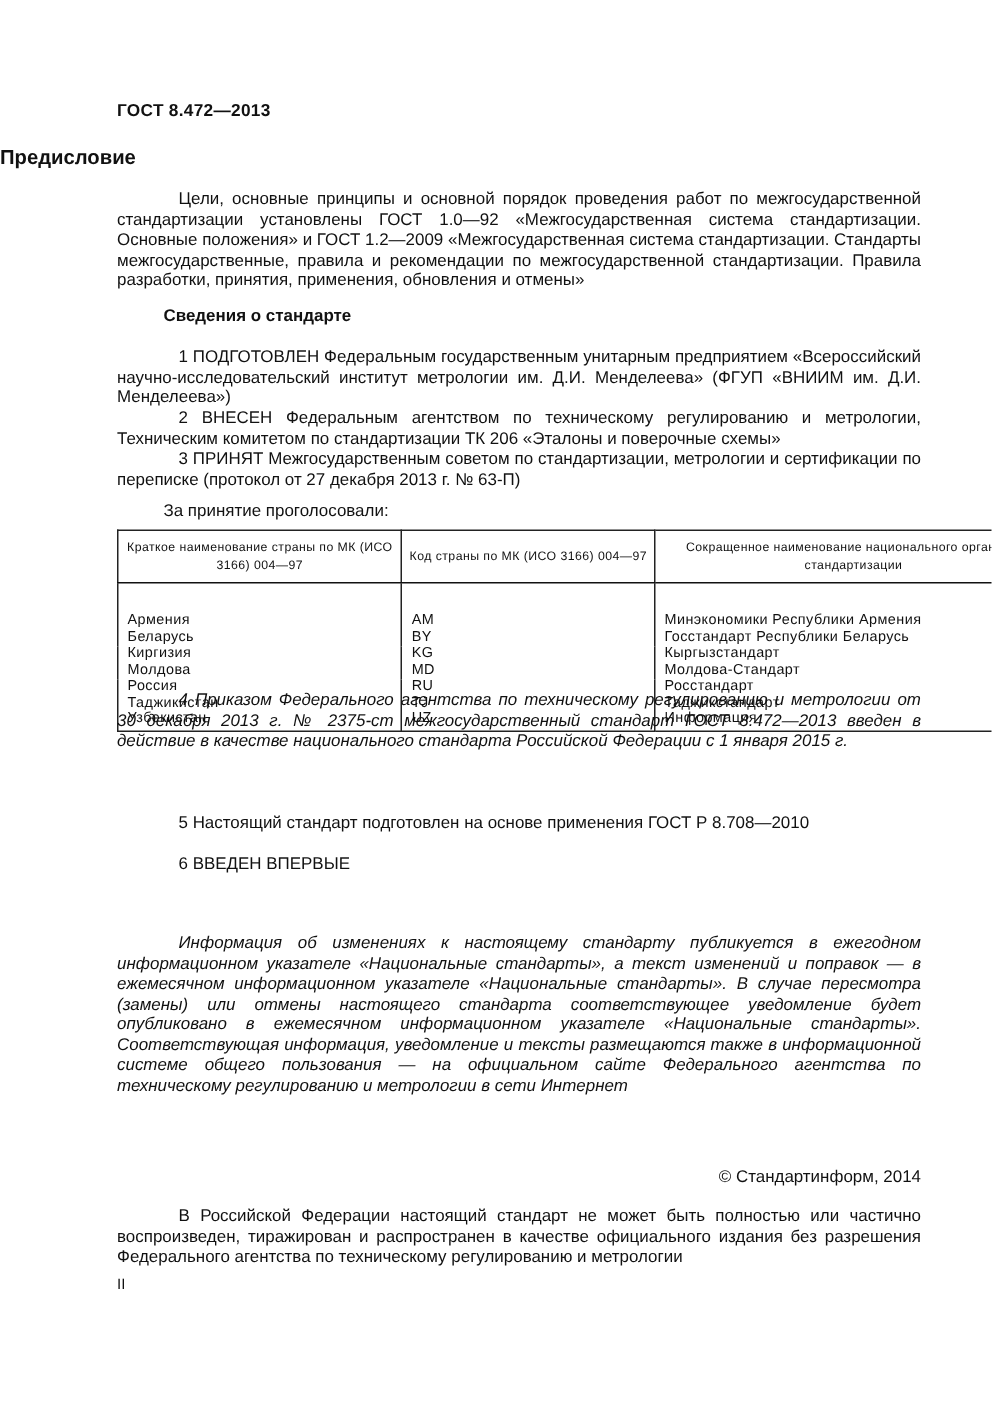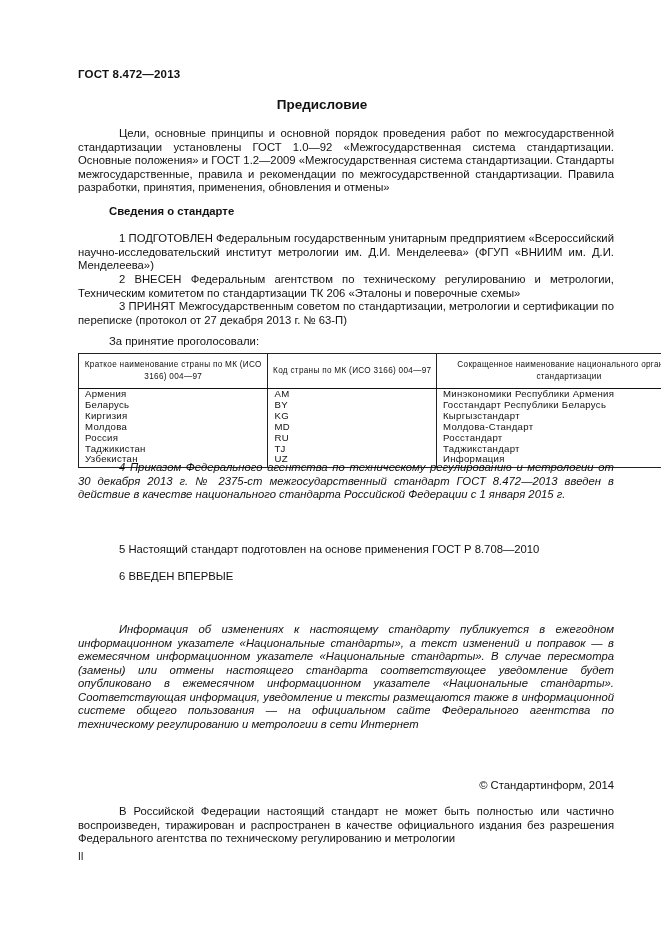--- a/index.html
+++ b/index.html
@@ -3,31 +3,31 @@
 <meta charset="utf-8">
 <style>
   html, body { margin:0; padding:0; background:#ffffff; }
   body { width:661px; height:936px; position:relative; overflow:hidden;
          font-family:"Liberation Sans", sans-serif; color:#111; }
   .abs { position:absolute; }
   .p { font-size:11.3px; line-height:13.5px; text-align:justify; }
   .ind { text-indent:41px; }
   .last { text-align-last:left; }
   .hdr { left:78px; top:68px; font-size:11.5px; font-weight:bold; letter-spacing:0.2px; }
-  .title { left:0; width:644px; top:97px; text-align:center; font-size:13.5px; font-weight:bold; }
+  .title { left:0; width:644px; top:97px; font-size:13.5px; font-weight:bold; }
   .block { left:78px; width:536px; }
   .bold { font-weight:bold; }
   .it { font-style:italic; }
   table.t { position:absolute; left:78px; top:353px; width:624px; border-collapse:collapse;
             font-size:9.6px; letter-spacing:0.3px; }
   table.t th { font-weight:normal; font-size:8.2px; line-height:12.5px; text-align:center;
                border:1px solid #222; border-bottom:1.6px solid #111; height:34px; padding:0 4px; }
   table.t td { border-left:1px solid #222; border-right:1px solid #222; padding:0 6px;
                line-height:10.9px; vertical-align:top; }
-  table.t tr.first td { padding-top:0; }
+  table.t tr.first td { padding-top:20px; }
   table.t tr.lastrow td { border-bottom:1px solid #222; padding-bottom:2px; }
   .c2 { text-align:left; }
   .copy { right:47px; top:779px; font-size:11.3px; }
   .pg { left:78px; top:851px; font-size:10px; }
 </style>
 </head>
 <body>
 
 <div class="abs hdr">ГОСТ  8.472—2013</div>
 <div class="abs title">Предисловие</div>

